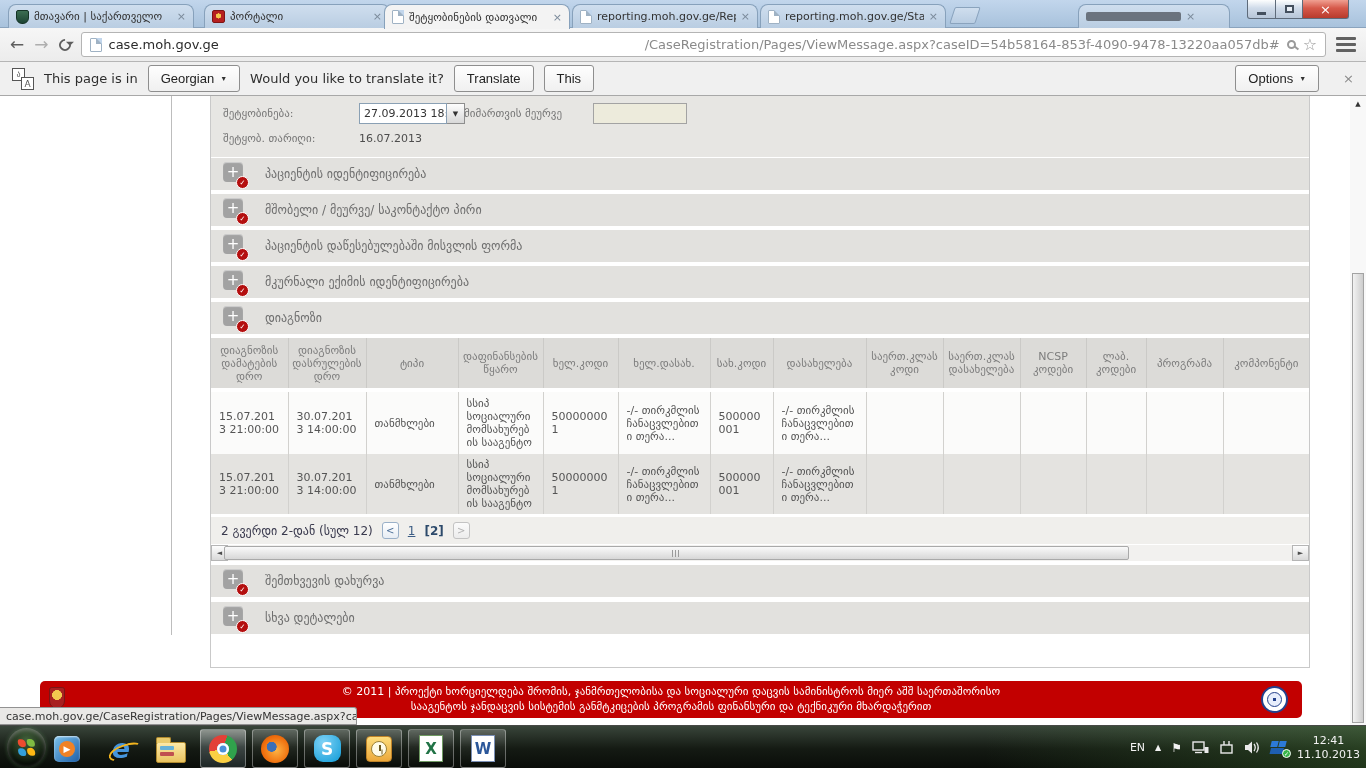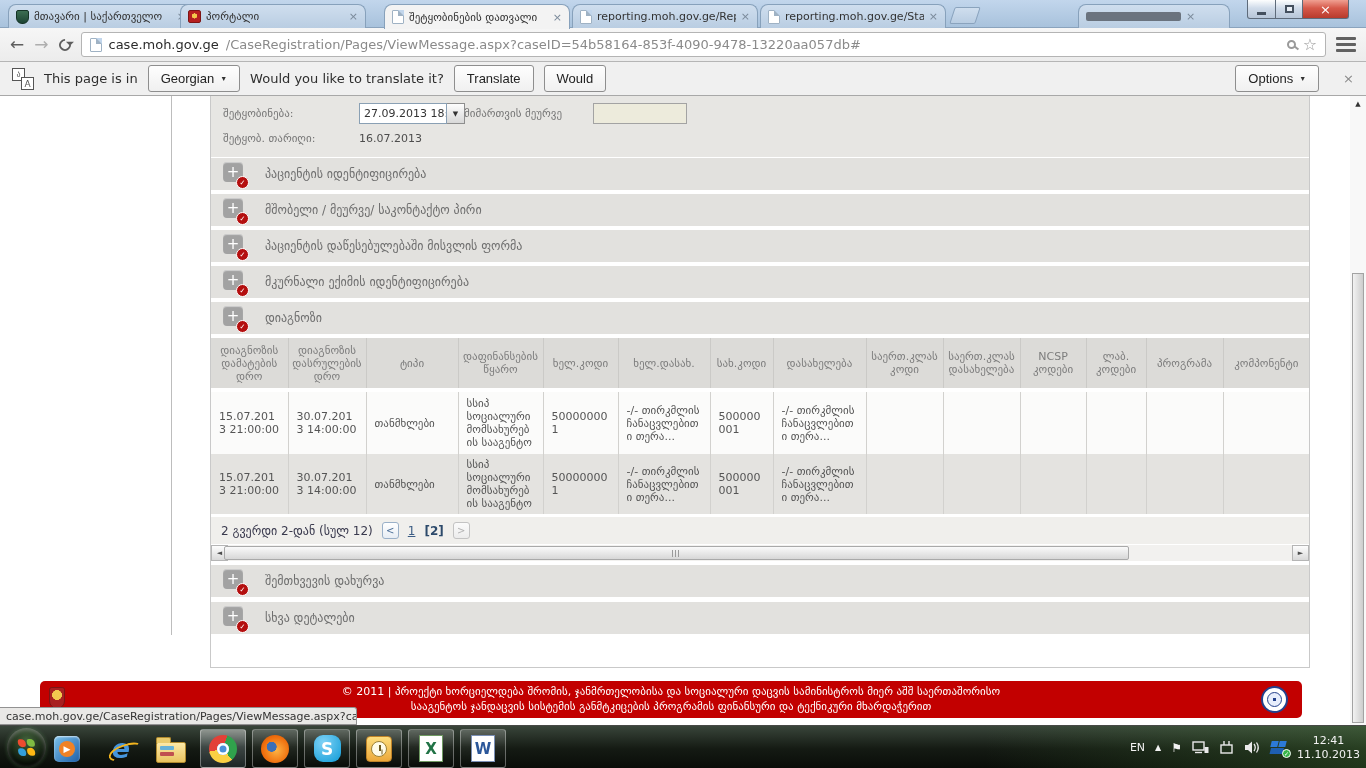--- a/index.html
+++ b/index.html
@@ -38,21 +38,21 @@
   .toolbar { position:absolute; left:0; top:28px; width:1366px; height:34px;
     background:linear-gradient(#f6f6f6,#ececec); border-bottom:1px solid #b5b5b5;
     display:flex; align-items:center; padding:0 10px; gap:10px; z-index:2; }
   .navico { font-size:17px; color:#5e5e5e; line-height:1; }
   .navico.dim { color:#aeaeae; }
   .reload-ico { width:12px; height:12px; border:2px solid #5e5e5e; border-radius:50%; border-top-color:transparent; position:relative; transform:rotate(45deg); }
   .reload-ico::after { content:""; position:absolute; right:-4px; top:-3px; border:4px solid transparent; border-left-color:#5e5e5e; transform:rotate(45deg); }
   .urlbar { flex:1; height:25px; background:#fff; border:1px solid #b4b4b4; border-radius:3px;
     display:flex; align-items:center; padding:0 8px; font-size:13px; gap:7px; }
   .url-domain { color:#2b2b2b; }
-  .url-path { color:#8a8a8a; flex:1; white-space:nowrap; overflow:hidden; }
+  .url-path { color:#8a8a8a; flex:1; white-space:nowrap; overflow:hidden;text-align:right; }
   .mag-ico { width:9px; height:9px; border:2px solid #9a9a9a; border-radius:50%; position:relative; flex:none; }
   .mag-ico::after { content:""; position:absolute; width:5px; height:2px; background:#9a9a9a; right:-5px; bottom:-2px; transform:rotate(40deg); }
   .star-ico { color:#9a9a9a; font-size:16px; line-height:1; }
   .menu-ico { width:20px; display:flex; flex-direction:column; gap:3px; }
   .menu-ico span { display:block; height:3px; background:#616161; border-radius:1px; }
 
   
   .infobar { position:absolute; left:0; top:62px; width:1366px; height:34px; background:#f0f0f0;
     border-bottom:1px solid #a8a8a8; display:flex; align-items:center; padding:0 12px; gap:10px;
     font-size:13px; color:#2e2e2e; z-index:2; }
@@ -190,21 +190,21 @@
 </style>
 </head>
 <body>
 
 <div class="titlebar">
   <div class="tab" style="left:8px">
     <span class="fav-shield"></span>
     <span class="title">მთავარი | საქართველო</span>
     <span class="tab-close">×</span>
   </div>
-  <div class="tab" style="left:180px">
+  <div class="tab" style="left:204px">
     <span class="fav-portal"></span>
     <span class="title">პორტალი</span>
     <span class="tab-close">×</span>
   </div>
   <div class="tab active" style="left:384px">
     <span class="fav-page"></span>
     <span class="title">შეტყობინების დათვალი</span>
     <span class="tab-close">×</span>
   </div>
   <div class="tab" style="left:572px">
@@ -258,21 +258,21 @@
     <span class="b1">ა</span>
     <span class="b2">A</span>
   </span>
   <span>This page is in</span>
   <button class="ibtn">
     <span>Georgian</span>
     <span class="caret">▼</span>
   </button>
   <span>Would you like to translate it?</span>
   <button class="ibtn">Translate</button>
-  <button class="ibtn">Would</button>
+  <button class="ibtn">This</button>
   <button class="ibtn" style="margin-left:auto">
     <span>Options</span>
     <span class="caret">▼</span>
   </button>
   <span class="ib-close">×</span>
 </div>
 
 <div class="page">
   <div class="leftpanel"></div>
 

